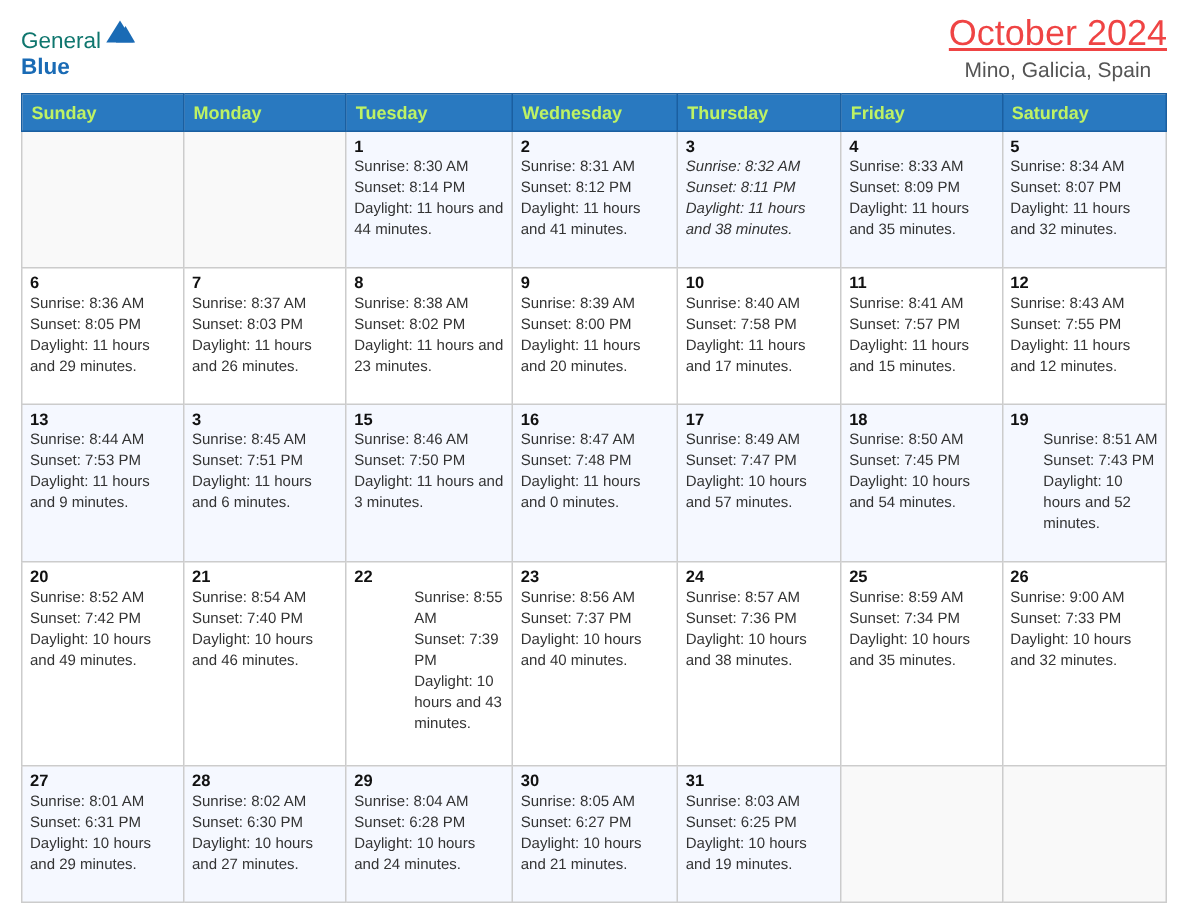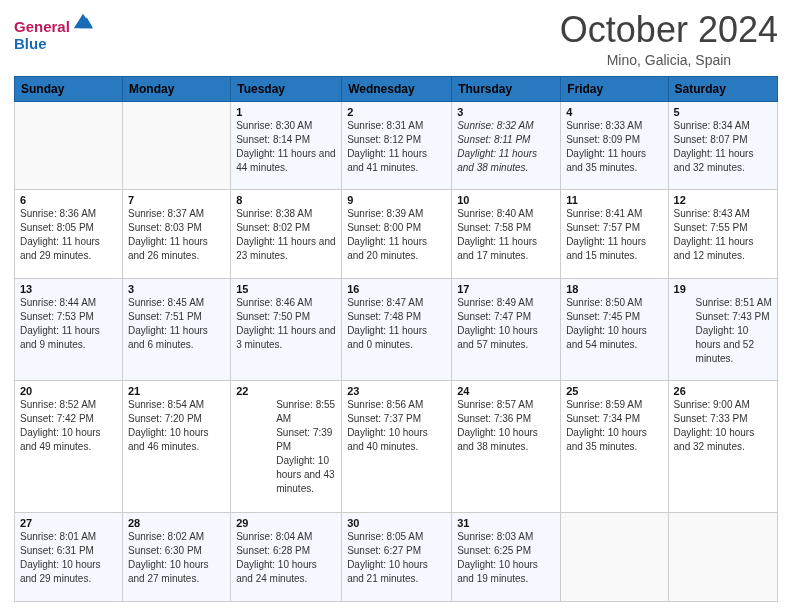--- a/index.html
+++ b/index.html
@@ -25,51 +25,52 @@
     }
     .logo {
       display: flex;
       align-items: center;
       gap: 0px;
     }
     .logo-text {
       font-size: 15px;
       line-height: 1.1;
     }
-    .logo-general { color: #be185d; font-weight: bold; }
+    .logo-general { color: #0f766e; font-weight: normal; }
     .logo-blue { color: #1a6bb5; font-weight: bold; }
     .logo-icon {
       width: 22px;
       height: 22px;
       margin-left: 2px;
     }
     .title-block {
       text-align: right;
     }
     .month-title {
-      font-size: 36px;
+      font-size: 24px;
       font-weight: 300;
-      color: #404040;
+      color: #ef4444;
       line-height: 1.1;
+      text-decoration: underline;
     }
     .location {
       font-size: 14px;
       color: #555;
       margin-top: 2px;
       text-align: center;
     }
     .calendar-table {
       width: 100%;
       border-collapse: collapse;
       flex: 1;
       font-size: 10.5px;
     }
     .calendar-table thead tr th {
       background-color: #2979c0;
-      color: #000000;
+      color: #bef264;
       text-align: left;
       padding: 5px 6px;
       font-size: 12px;
       font-weight: bold;
       border: 1px solid #1a5fa0;
     }
     .calendar-table tbody tr td {
       border: 1px solid #ccc;
       vertical-align: top;
       padding: 4px 5px;
@@ -261,21 +262,21 @@
         <tr>
           <td>
             <span class="day-number">20</span>
             <div class="day-info" style="white-space: pre-line;">Sunrise: 8:52 AM
 Sunset: 7:42 PM
 Daylight: 10 hours and 49 minutes.</div>
           </td>
           <td>
             <span class="day-number">21</span>
             <div class="day-info" style="white-space: pre-line;">Sunrise: 8:54 AM
-Sunset: 7:20 PM
+Sunset: 7:40 PM
 Daylight: 10 hours and 46 minutes.</div>
           </td>
           <td>
             <span class="day-number">22</span>
             <div class="day-info" style="white-space: pre-line; margin-left: 40px;">Sunrise: 8:55 AM
 Sunset: 7:39 PM
 Daylight: 10 hours and 43 minutes.</div>
           </td>
           <td>
             <span class="day-number">23</span>

